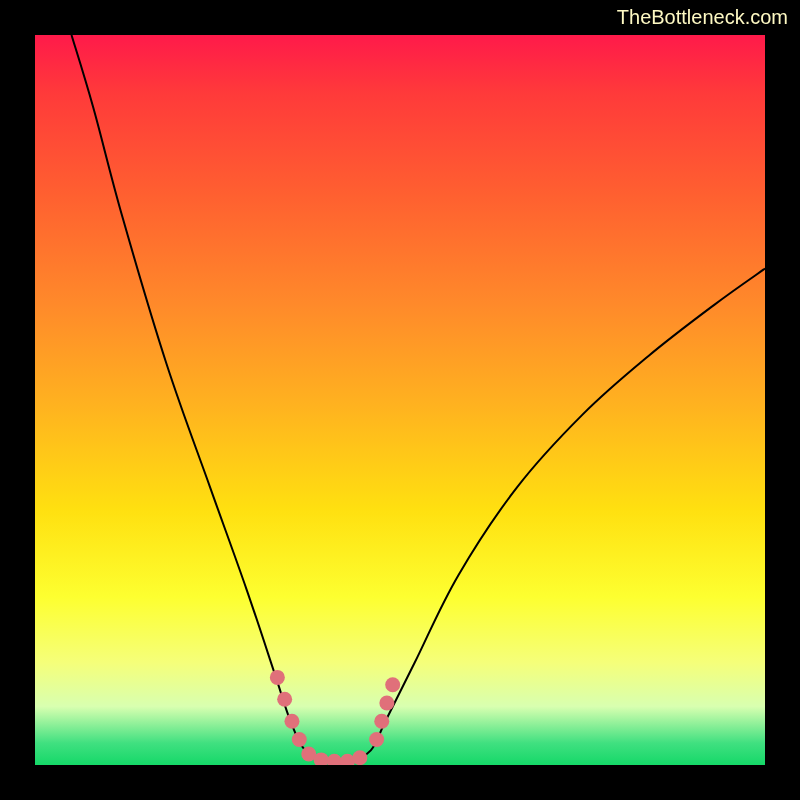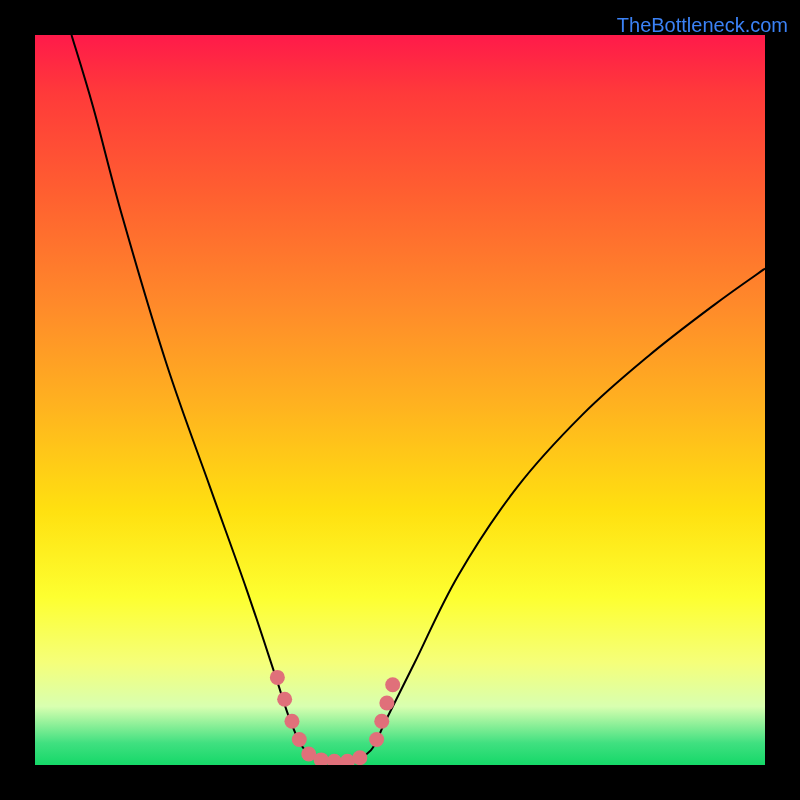--- a/index.html
+++ b/index.html
@@ -6,23 +6,23 @@
     margin: 0;
     padding: 0;
     width: 800px;
     height: 800px;
     background: #000;
     position: relative;
     font-family: Arial, sans-serif;
   }
   .watermark {
     position: absolute;
-    top: 14px;
+    top: 6px;
     right: 12px;
-    color: #3b82f6;
+    color: #fef9c3;
     font-size: 20px;
     font-weight: 500;
     z-index: 10;
   }
   .plot-area {
     position: absolute;
     left: 35px;
     top: 35px;
     width: 730px;
     height: 730px;

